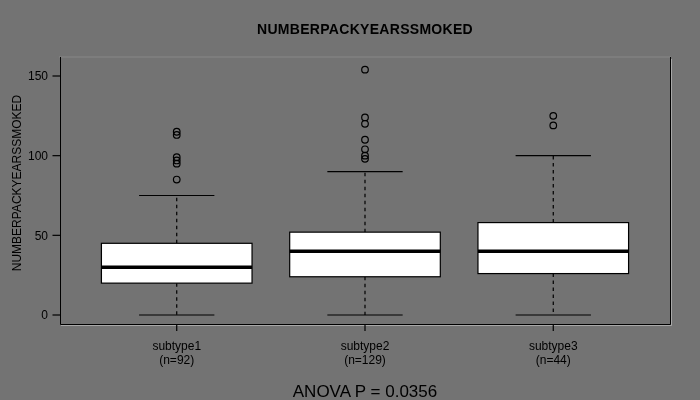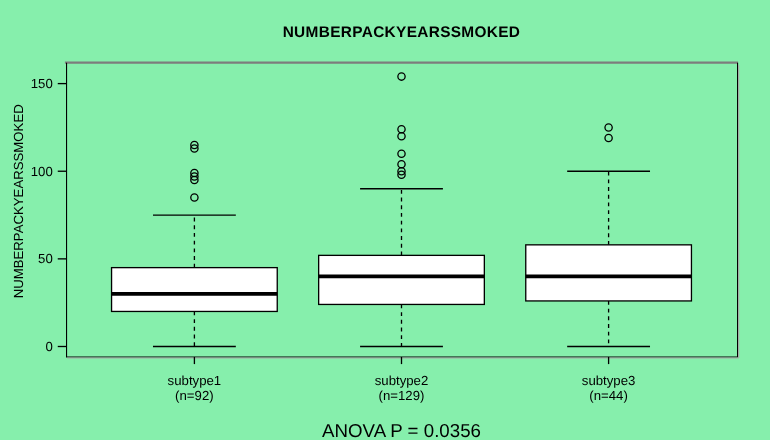--- a/index.html
+++ b/index.html
@@ -1,19 +1,19 @@
 <!DOCTYPE html>
 <html><head>
 <meta charset="utf-8">
 <style>
   html,body{margin:0;padding:0;background:#ffffff;}
   #app{
     position:relative;
     width:700px;height:400px;
-    background:#86efac;
+    background:#737373;
     font-family:"Liberation Sans", sans-serif;
     color:#000;
     overflow:hidden;
   }
   .chart-title{
     position:absolute;
     left:60px;width:610px;top:21px;
     text-align:center;
     font-size:14px;
     font-weight:bold;

